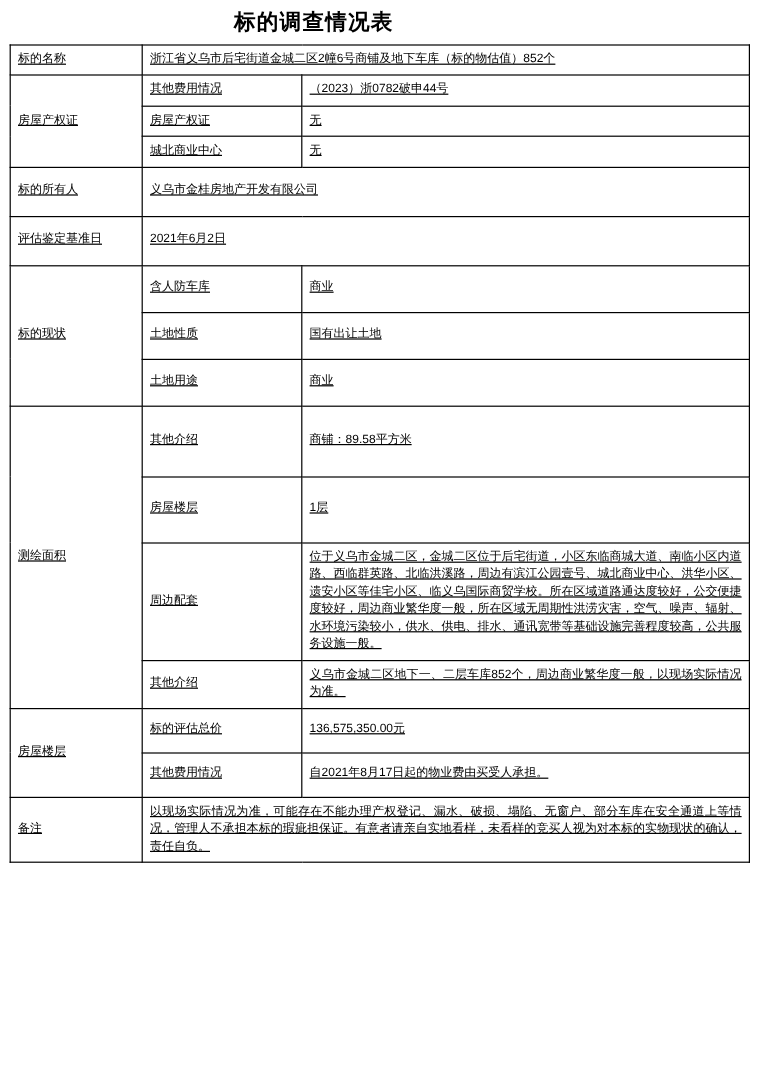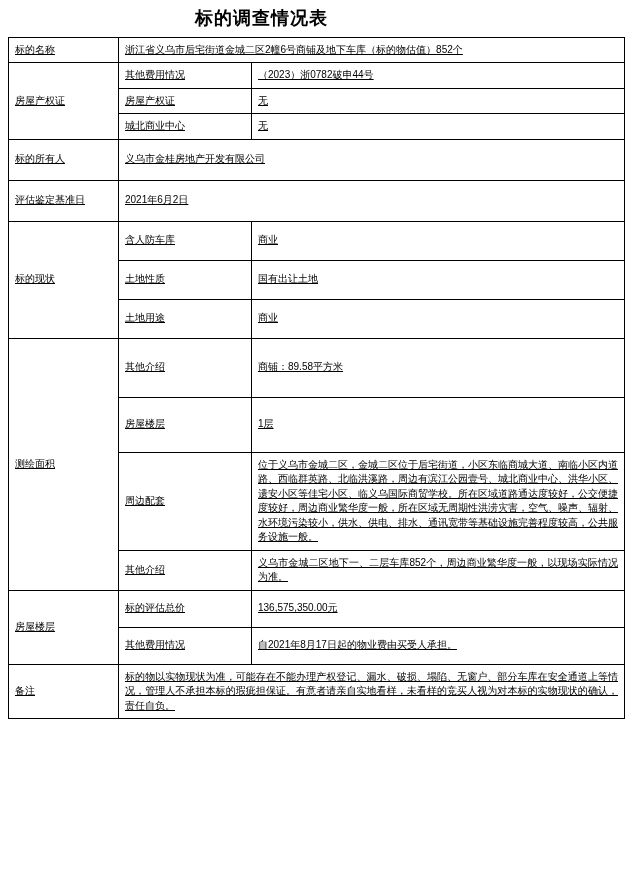--- a/index.html
+++ b/index.html
@@ -138,19 +138,19 @@
         <td class="sublabel" style="height:26px">标的评估总价</td>
         <td>136,575,350.00元</td>
       </tr>
       <tr>
         <td class="sublabel" style="height:26px">其他费用情况</td>
         <td>自2021年8月17日起的物业费由买受人承担。</td>
       </tr>
 
       <tr>
         <td class="label">备注</td>
-        <td colspan="2" class="justify pad-top">标的物以实物现状为准，可能存在不能办理产权登记、漏水、破损、塌陷、无窗户、部分车库在安全通道上等情况，管理人不承担本标的瑕疵担保证。有意者请亲自实地看样，未看样的竞买人视为对本标的实物现状的确认，责任自负。</td>
+        <td colspan="2" class="justify pad-top">以现场实际情况为准，可能存在不能办理产权登记、漏水、破损、塌陷、无窗户、部分车库在安全通道上等情况，管理人不承担本标的瑕疵担保证。有意者请亲自实地看样，未看样的竞买人视为对本标的实物现状的确认，责任自负。</td>
       </tr>
 
     </tbody>
   </table>
 
 </div>
 
 </body></html>

